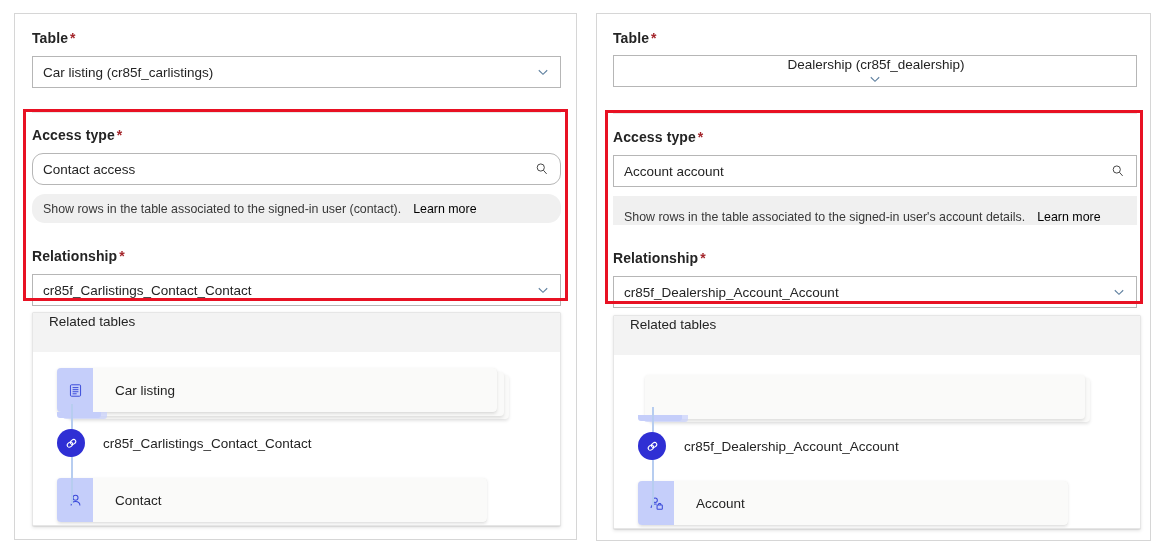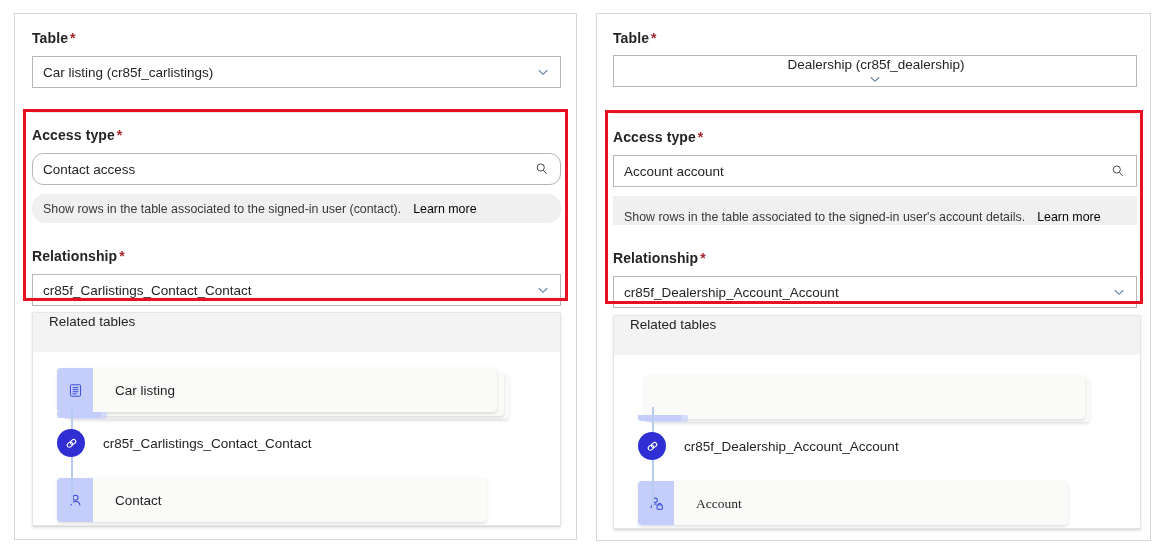--- a/index.html
+++ b/index.html
@@ -428,21 +428,21 @@
           <div class="rel-row" style="left:24px; top:77px;">
             <div class="rel-dot">
               <svg viewBox="0 0 18 18" width="15" height="15" fill="none" stroke="currentColor" stroke-width="1.25">
                 <ellipse cx="7.1" cy="10.4" rx="3.5" ry="2.6" transform="rotate(-38 7.1 10.4)"></ellipse>
                 <ellipse cx="10.9" cy="7.2" rx="3.5" ry="2.6" transform="rotate(-38 10.9 7.2)"></ellipse>
               </svg>
             </div>
             <span class="rel-text">cr85f_Dealership_Account_Account</span>
           </div>
 
-          <div class="node" style="left:24px; top:126px;font-family:Liberation Serif, serif;">
+          <div class="node" style="left:24px; top:126px;">
             <div class="node-card" style="width:430px;">
               <div class="node-ico">
                 <svg viewBox="0 0 16 16" width="15" height="15" fill="none" stroke="currentColor" stroke-width="1.1">
                   <circle cx="6.5" cy="4.6" r="2.4"></circle>
                   <path d="M2.2 12.9 C2.2 10.1 4.1 8.6 6.5 8.6 C7.1 8.6 7.7 8.7 8.2 8.9"></path>
                   <rect x="8.6" y="9.6" width="5.6" height="4.5" rx="0.6"></rect>
                   <path d="M10.2 9.6 V8.8 C10.2 8.4 10.5 8.1 10.9 8.1 H11.9 C12.3 8.1 12.6 8.4 12.6 8.8 V9.6"></path>
                 </svg>
               </div>
               <span class="node-label">Account</span>

